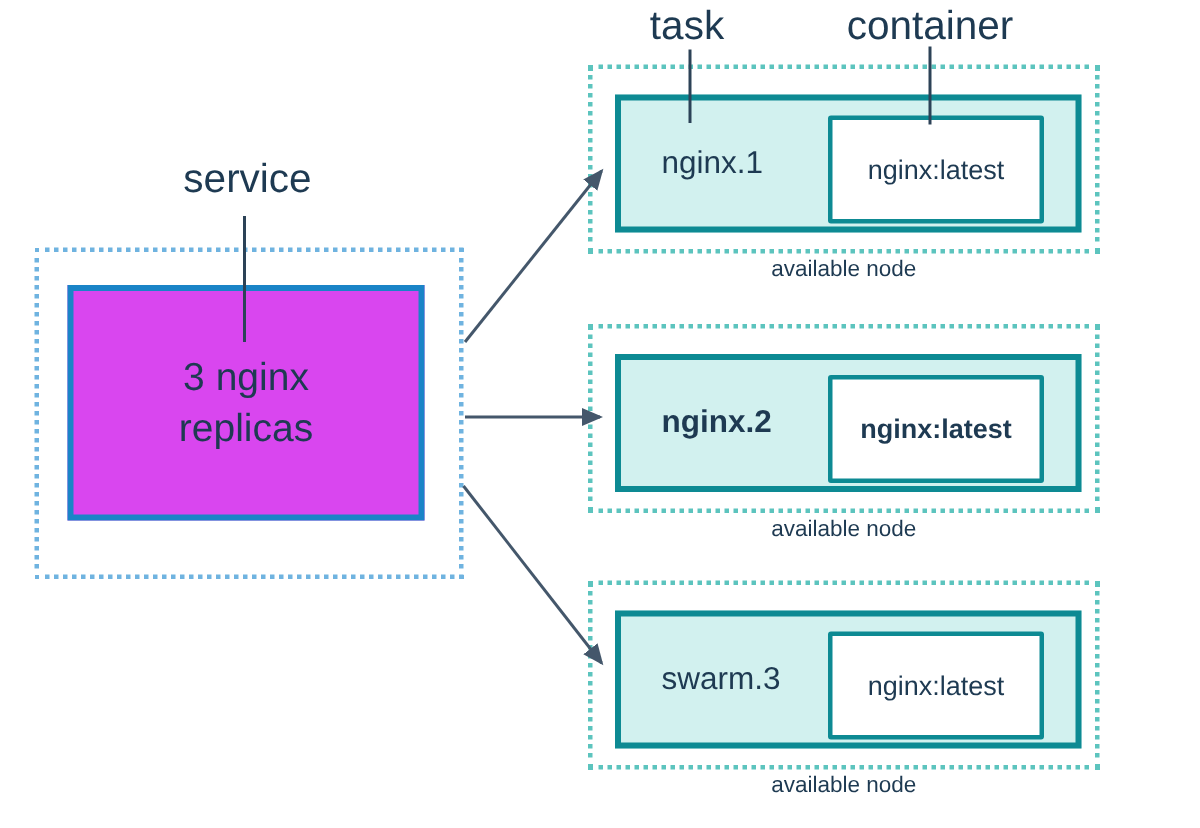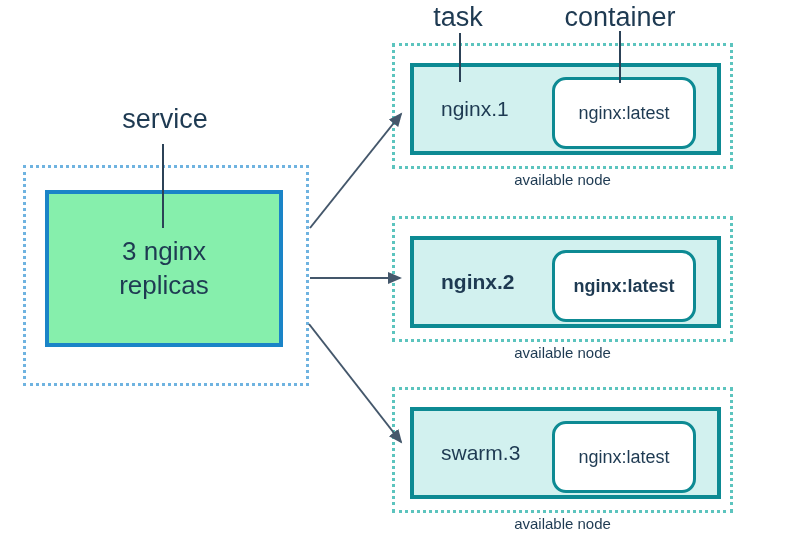--- a/index.html
+++ b/index.html
@@ -36,21 +36,21 @@
     left: 23px; top: 165px;
     width: 286px; height: 221px;
     border: 3px dotted #6fb3e0;
     box-sizing: border-box;
   }
   .swarm-solid {
     position: absolute;
     left: 45px; top: 190px;
     width: 238px; height: 157px;
     border: 4px solid #1a84c7;
-    background: #86efac;
+    background: #d946ef;
     box-sizing: border-box;
     display: flex;
     align-items: center;
     justify-content: center;
   }
   .swarm-solid .service-text {
     width: 140px;
     text-align: center;
     color: #1e3a52;
     font-size: 26px;
@@ -82,21 +82,21 @@
     color: #1e3a52;
     font-size: 21px;
     padding-left: 27px;
     white-space: nowrap;
   }
   .container-box {
     position: absolute;
     right: 21px; top: 10px;
     width: 144px; height: 72px;
     border: 3px solid #0d8a93;
-    border-radius: 14px;
+    border-radius: 2px;
     background: #ffffff;
     box-sizing: border-box;
     display: flex;
     align-items: center;
     justify-content: center;
   }
   .container-box span {
     color: #1e3a52;
     font-size: 18px;
     white-space: nowrap;

